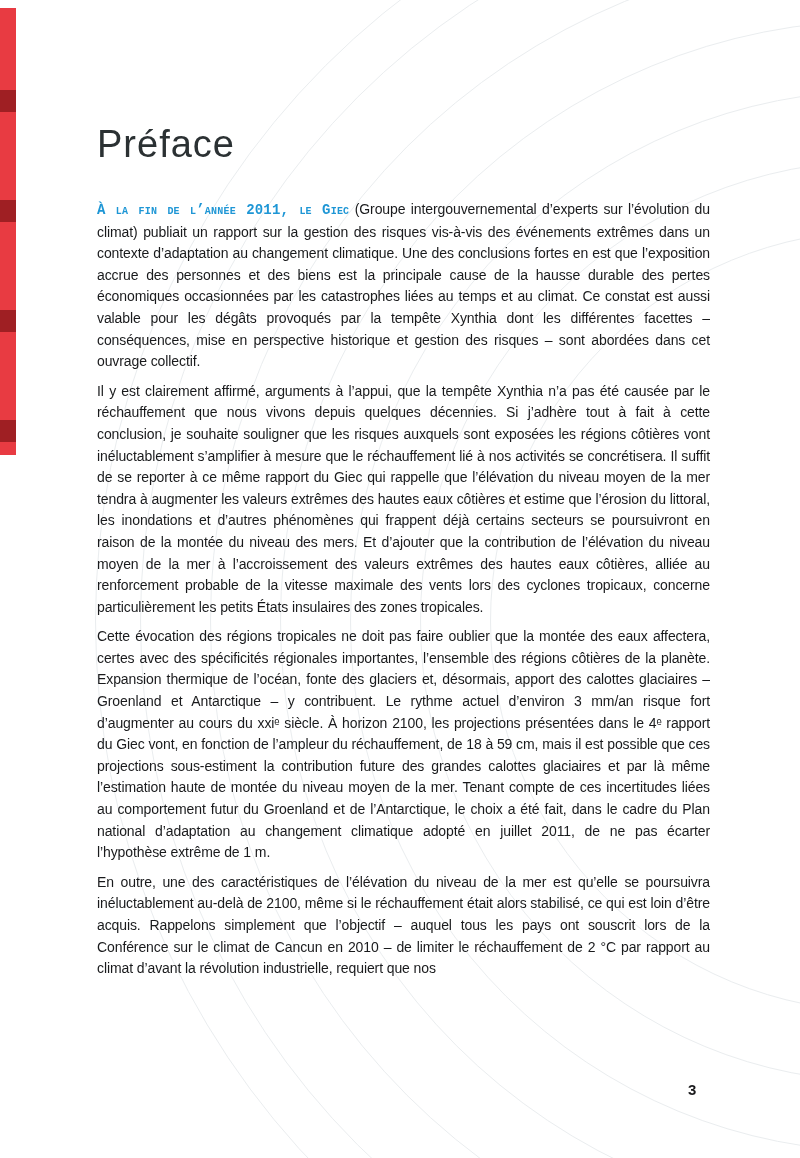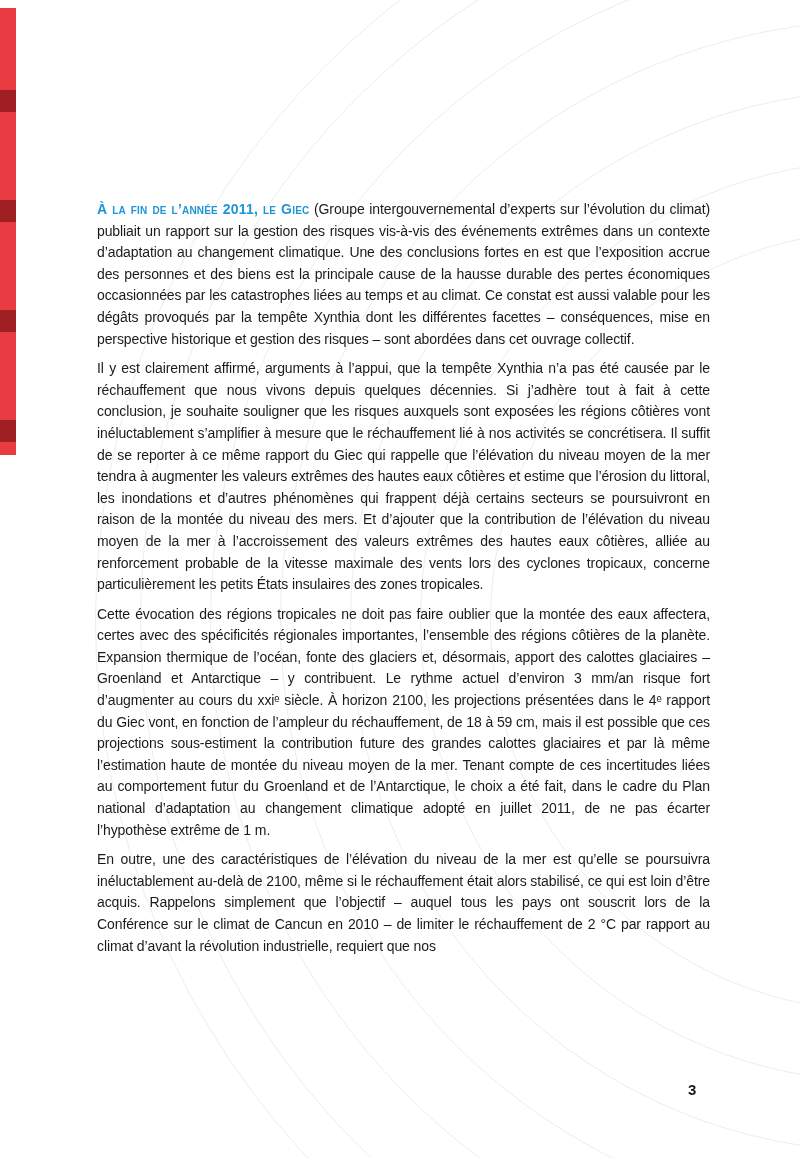--- a/index.html
+++ b/index.html
@@ -47,20 +47,21 @@
     letter-spacing:-0.1px;
     text-align:justify;
     color:#191a1c;
   }
   .content p { margin:0 0 8px 0; }
   .leadin {
     color:var(--accent-blue, #1e96d5);
     font-weight:700;
     font-variant:small-caps;
     letter-spacing:0.2px;
+    font-family:Liberation Mono, monospace;
   }
   .pagenum {
     position:absolute;
     left:688px; top:1081px;
     font-size:15px;
     font-weight:700;
     color:#1a1a1c;
   }
 </style>
 </head>
@@ -76,20 +77,21 @@
   <div class="arc" style="left:140px; top:-120px; width:1480px; height:1480px;"></div>
   <div class="arc" style="left:95px;  top:-165px; width:1570px; height:1570px;"></div>
 
   <div class="redbar">
     <span class="dark" style="top:82px;"></span>
     <span class="dark" style="top:192px;"></span>
     <span class="dark" style="top:302px;"></span>
     <span class="dark" style="top:412px;"></span>
   </div>
 
+  <h1 class="title">Préface</h1>
 
   <div class="content">
       <p><span class="leadin">À la fin de l’année 2011, le Giec</span> (Groupe intergouvernemental d’experts sur l’évolution du climat) publiait un rapport sur la gestion des risques vis-à-vis des événements extrêmes dans un contexte d’adaptation au changement climatique. Une des conclusions fortes en est que l’exposition accrue des personnes et des biens est la principale cause de la hausse durable des pertes économiques occasionnées par les catastrophes liées au temps et au climat. Ce constat est aussi valable pour les dégâts provoqués par la tempête Xynthia dont les différentes facettes – conséquences, mise en perspective historique et gestion des risques – sont abordées dans cet ouvrage collectif.</p>
       <p>Il y est clairement affirmé, arguments à l’appui, que la tempête Xynthia n’a pas été causée par le réchauffement que nous vivons depuis quelques décennies. Si j’adhère tout à fait à cette conclusion, je souhaite souligner que les risques auxquels sont exposées les régions côtières vont inéluctablement s’amplifier à mesure que le réchauffement lié à nos activités se concrétisera. Il suffit de se reporter à ce même rapport du Giec qui rappelle que l’élévation du niveau moyen de la mer tendra à augmenter les valeurs extrêmes des hautes eaux côtières et estime que l’érosion du littoral, les inondations et d’autres phénomènes qui frappent déjà certains secteurs se poursuivront en raison de la montée du niveau des mers. Et d’ajouter que la contribution de l’élévation du niveau moyen de la mer à l’accroissement des valeurs extrêmes des hautes eaux côtières, alliée au renforcement probable de la vitesse maximale des vents lors des cyclones tropicaux, concerne particulièrement les petits États insulaires des zones tropicales.</p>
       <p>Cette évocation des régions tropicales ne doit pas faire oublier que la montée des eaux affectera, certes avec des spécificités régionales importantes, l’ensemble des régions côtières de la planète. Expansion thermique de l’océan, fonte des glaciers et, désormais, apport des calottes glaciaires – Groenland et Antarctique – y contribuent. Le rythme actuel d’environ 3 mm/an risque fort d’augmenter au cours du xxiᵉ siècle. À horizon 2100, les projections présentées dans le 4ᵉ rapport du Giec vont, en fonction de l’ampleur du réchauffement, de 18 à 59 cm, mais il est possible que ces projections sous-estiment la contribution future des grandes calottes glaciaires et par là même l’estimation haute de montée du niveau moyen de la mer. Tenant compte de ces incertitudes liées au comportement futur du Groenland et de l’Antarctique, le choix a été fait, dans le cadre du Plan national d’adaptation au changement climatique adopté en juillet 2011, de ne pas écarter l’hypothèse extrême de 1 m.</p>
       <p>En outre, une des caractéristiques de l’élévation du niveau de la mer est qu’elle se poursuivra inéluctablement au-delà de 2100, même si le réchauffement était alors stabilisé, ce qui est loin d’être acquis. Rappelons simplement que l’objectif – auquel tous les pays ont souscrit lors de la Conférence sur le climat de Cancun en 2010 – de limiter le réchauffement de 2 °C par rapport au climat d’avant la révolution industrielle, requiert que nos</p>
     </div>
 
   <div class="pagenum">3</div>
 

